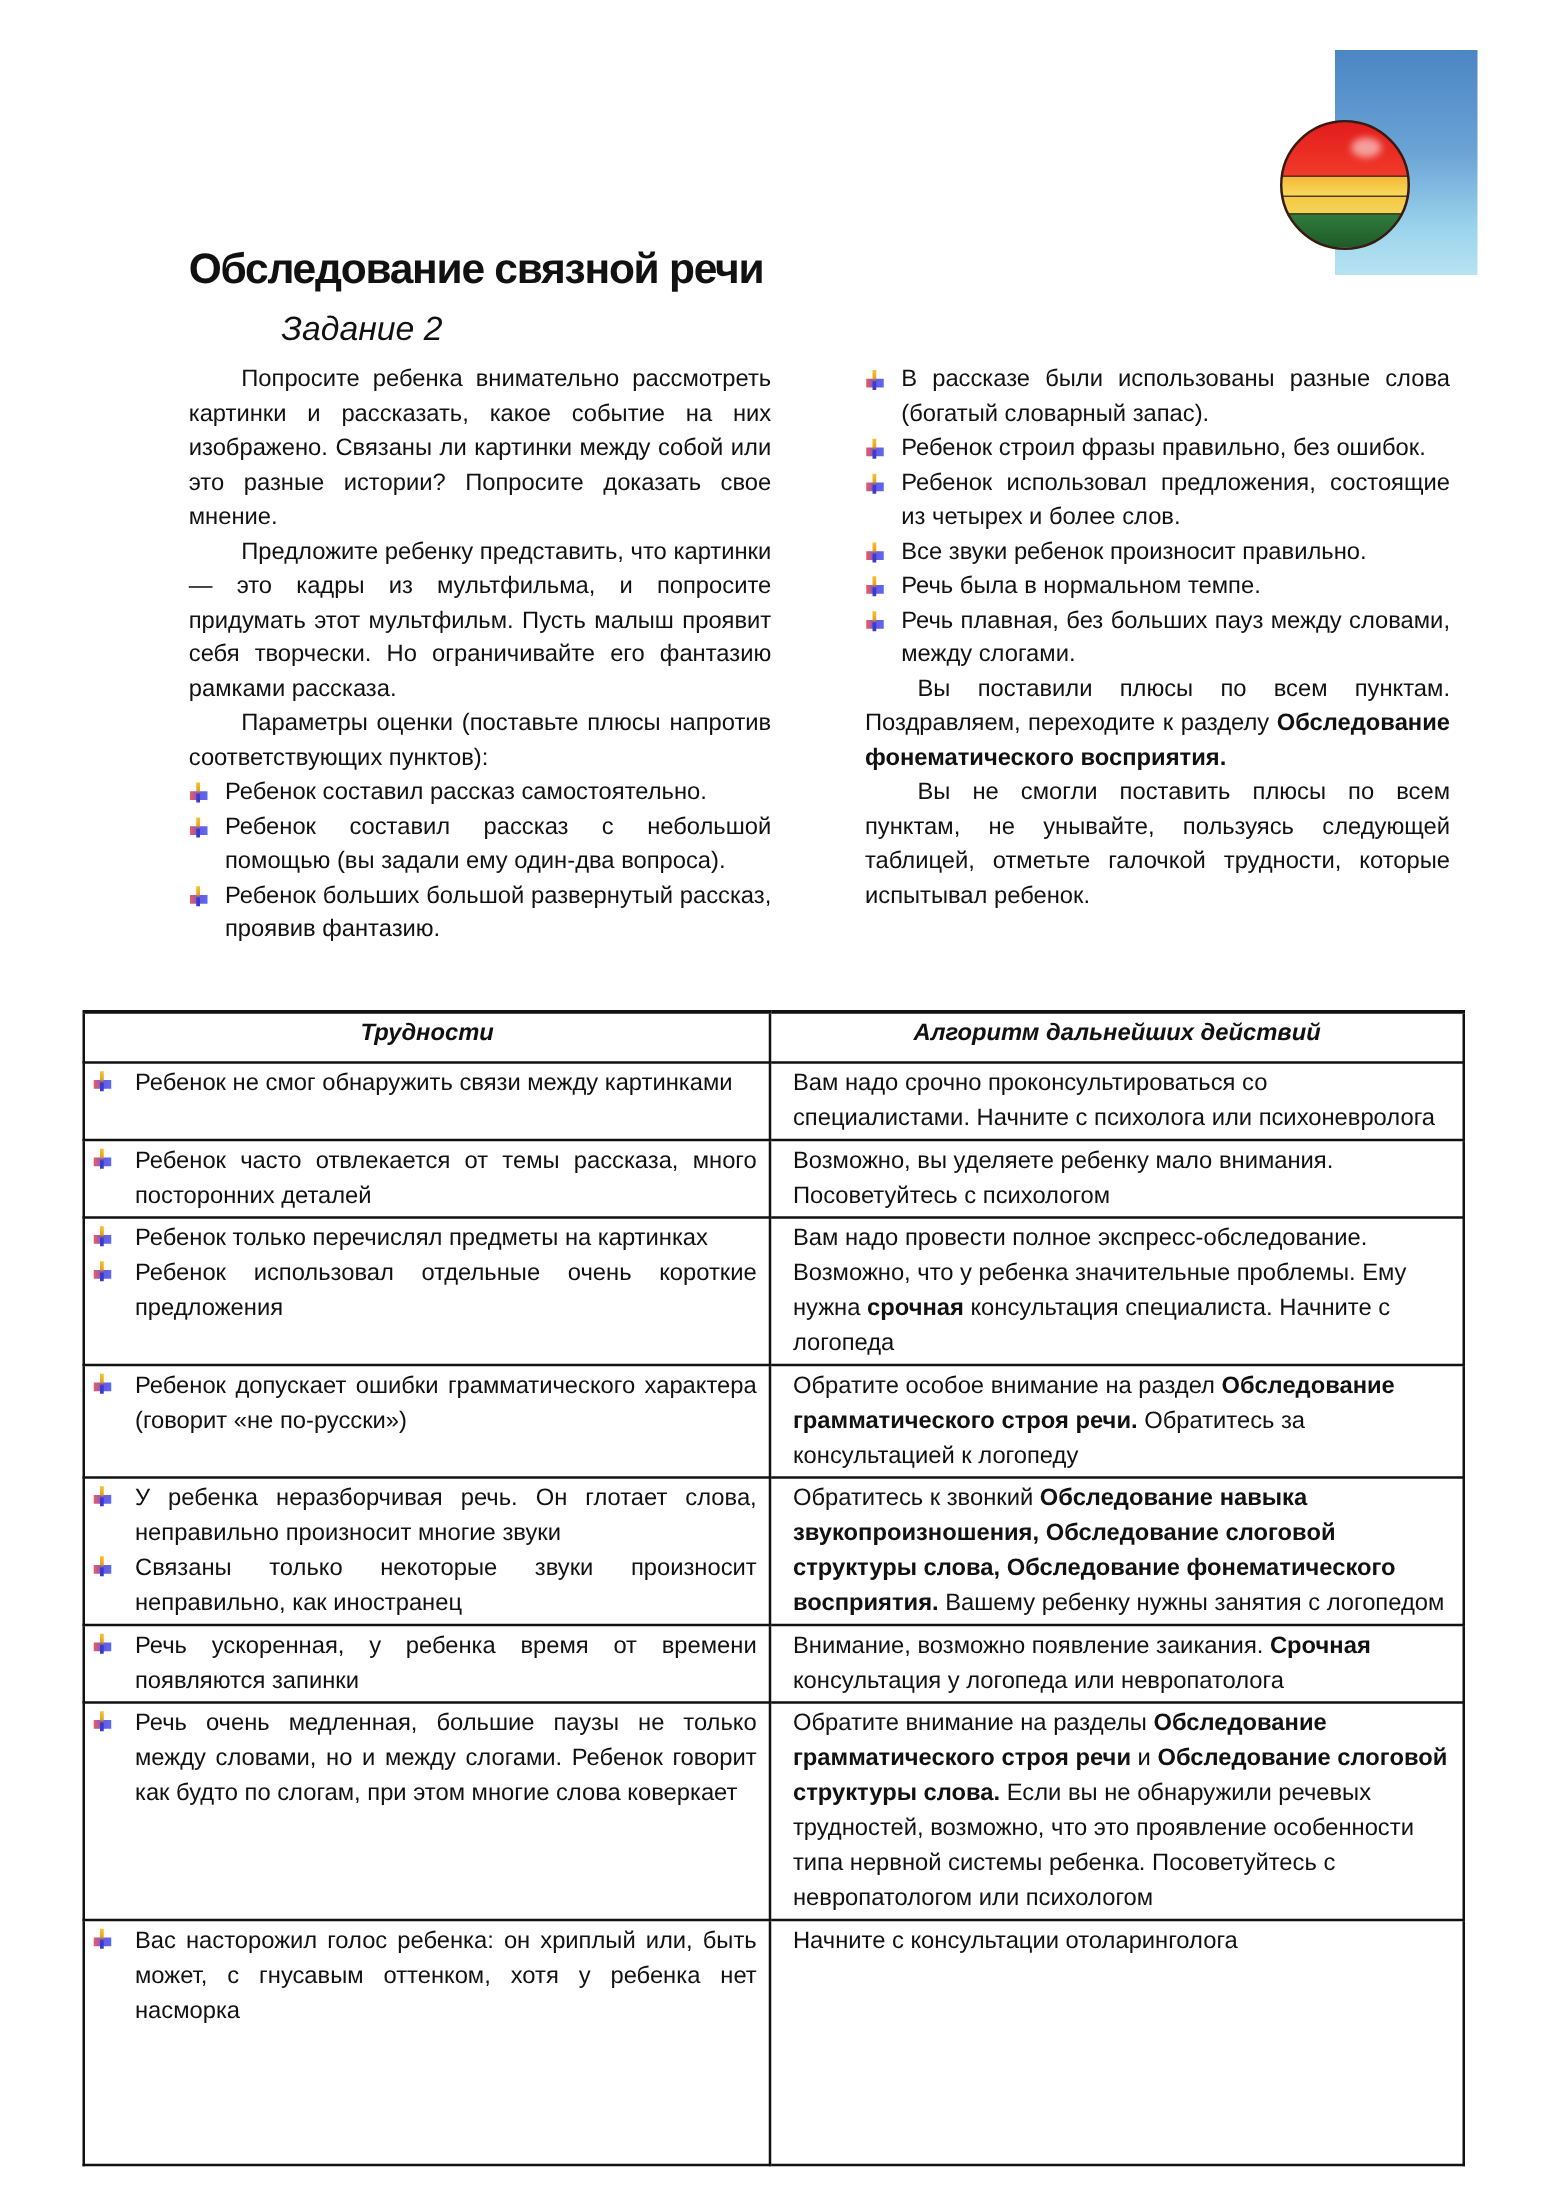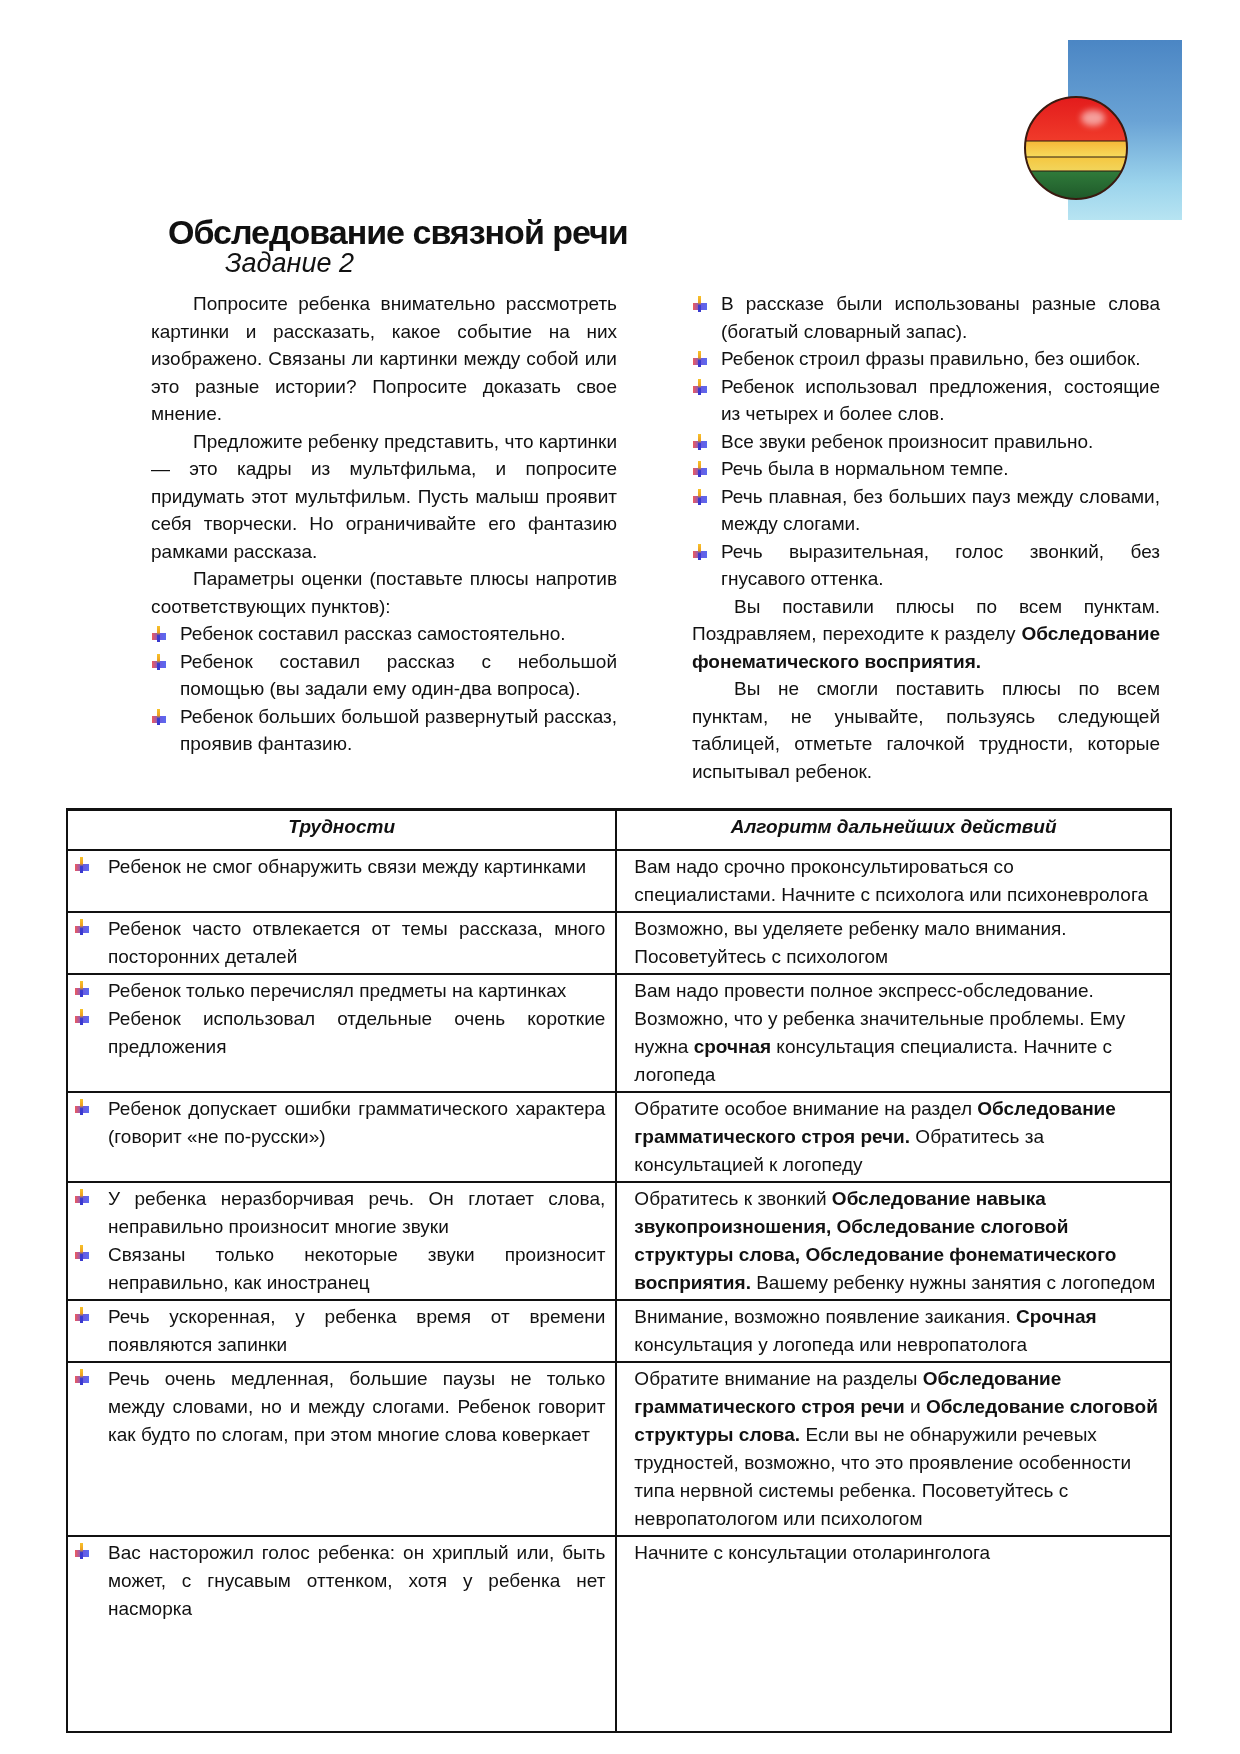--- a/index.html
+++ b/index.html
@@ -60,21 +60,21 @@
     .diff-table .cell-list li { padding-left: 30px; }
     .diff-table .cell-list .pin-icon { left: -4px; top: 4px; }
     .diff-table tr.row-7 td { height: 190px; }
   </style>
 </head>
 <body>
 
 <div class="corner-image"></div>
 <div class="ball"></div>
 
-<h1 class="title" style="margin:17px;text-align:right;">Обследование связной речи</h1>
+<h1 class="title" style="margin:0;text-align:right;">Обследование связной речи</h1>
 <div class="subtitle">Задание 2</div>
 
 <div class="col col-left">
   <p>Попросите ребенка внимательно рассмотреть картинки и рассказать, какое событие на них изображено. Связаны ли картинки между собой или это разные истории? Попросите доказать свое мнение.</p>
   <p>Предложите ребенку представить, что картинки — это кадры из мультфильма, и попросите придумать этот мультфильм. Пусть малыш проявит себя творчески. Но ограничивайте его фантазию рамками рассказа.</p>
   <p>Параметры оценки (поставьте плюсы напротив соответствующих пунктов):</p>
   <ul class="bullet-list">
     <li><span class="pin-icon"></span><span>Ребенок составил рассказ самостоятельно.</span></li>
     <li><span class="pin-icon"></span><span>Ребенок составил рассказ с небольшой помощью (вы задали ему один-два вопроса).</span></li>
     <li><span class="pin-icon"></span><span>Ребенок больших большой развернутый рассказ, проявив фантазию.</span></li>
@@ -82,21 +82,20 @@
 </div>
 
 <div class="col col-right">
   <ul class="bullet-list">
     <li><span class="pin-icon"></span><span>В рассказе были использованы разные слова (богатый словарный запас).</span></li>
     <li><span class="pin-icon"></span><span>Ребенок строил фразы правильно, без ошибок.</span></li>
     <li><span class="pin-icon"></span><span>Ребенок использовал предложения, состоящие из четырех и более слов.</span></li>
     <li><span class="pin-icon"></span><span>Все звуки ребенок произносит правильно.</span></li>
     <li><span class="pin-icon"></span><span>Речь была в нормальном темпе.</span></li>
     <li><span class="pin-icon"></span><span>Речь плавная, без больших пауз между словами, между слогами.</span></li>
-    <li><span class="pin-icon"></span><span>Речь выразительная, голос звонкий, без гнусавого оттенка.</span></li>
   </ul>
   <p><span>Вы поставили плюсы по всем пунктам. Поздравляем, переходите к разделу </span><span class="bold">Обследование фонематического восприятия.</span></p>
   <p>Вы не смогли поставить плюсы по всем пунктам, не унывайте, пользуясь следующей таблицей, отметьте галочкой трудности, которые испытывал ребенок.</p>
 </div>
 
 <table class="diff-table">
   <thead>
     <tr>
       <th>Трудности</th>
       <th>Алгоритм дальнейших действий</th>

